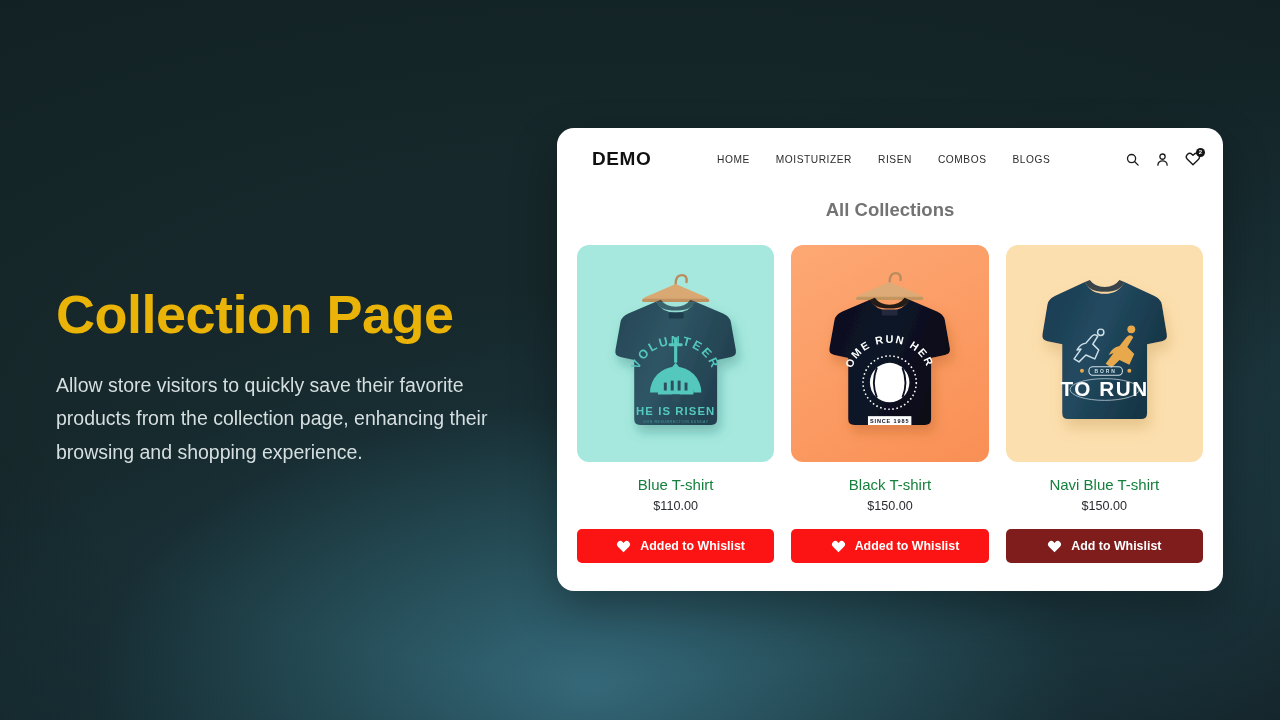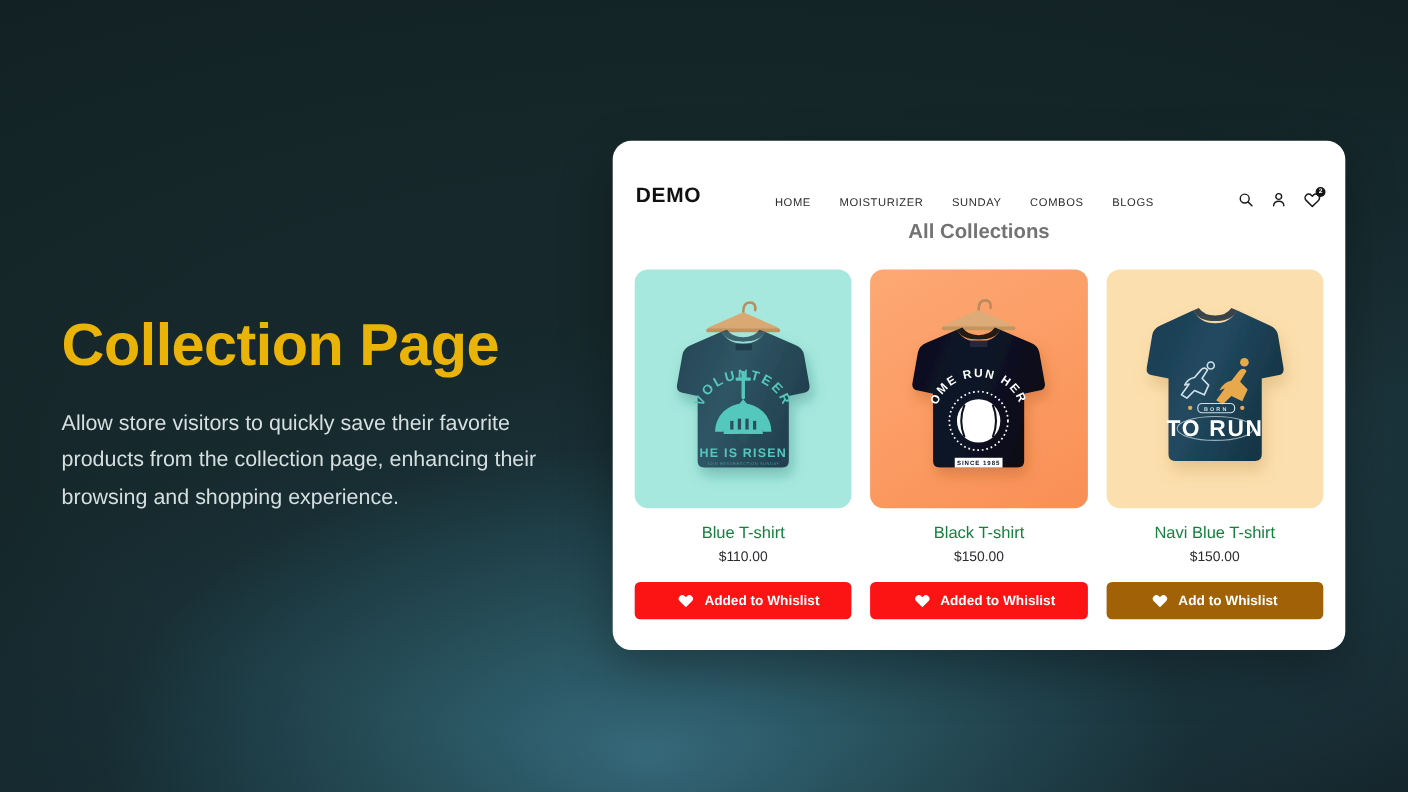--- a/index.html
+++ b/index.html
@@ -42,22 +42,22 @@
   .panel{
     position:absolute; left:557px; top:128px;
     width:666px; height:463px;
     background:#ffffff; border-radius:17px;
     box-shadow:0 18px 46px rgba(0,0,0,0.30);
     overflow:hidden;
   }
 
   
   .panel-header{
-    height:62px; display:flex; align-items:flex-end;
-    padding:0 22px 0 21px;
+    height:62px; display:flex; align-items:center;
+    padding:0 22px 0 35px;
   }
   .brand{
     font-size:19px; font-weight:700; letter-spacing:0.6px; color:#111;
   }
   .nav{
     flex:1; display:flex; justify-content:center; align-items:center;
     gap:26px; margin-left:-8px;
   }
   .nav-link{
     font-size:10.2px; letter-spacing:0.55px; color:#2b2b2b;
@@ -102,21 +102,21 @@
     font-size:12.6px; color:#2a2b2f;
   }
   .wish-btn{
     margin-top:16px; height:34px; border:none; border-radius:5px;
     display:flex; align-items:center; justify-content:center; gap:9px;
     color:#fff; font-size:12.4px; font-weight:700; cursor:pointer;
     font-family:"Liberation Sans", sans-serif;
   }
   .wish-btn .hrt{ display:block; }
   .wish-btn.added{ background:#fb1413;padding-left:10px; }
-  .wish-btn.notadded{ background:#a16207; }
+  .wish-btn.notadded{ background:#7f1d1d; }
 
   
   .tee-svg{ width:100%; height:100%; display:block; }
 </style>
 </head>
 <body>
 
 <div class="bg-base"></div>
 <div class="bg-vignette"></div>
 
@@ -126,21 +126,21 @@
 </div>
 
 <div class="panel">
 
   <div class="panel-header">
     <div class="brand">DEMO</div>
 
     <div class="nav">
       <a class="nav-link">HOME</a>
       <a class="nav-link">MOISTURIZER</a>
-      <a class="nav-link">SUNDAY</a>
+      <a class="nav-link">RISEN</a>
       <a class="nav-link">COMBOS</a>
       <a class="nav-link">BLOGS</a>
     </div>
 
     <div class="header-icons">
       <div class="icon-btn">
         <svg width="15" height="15" viewBox="0 0 24 24" fill="none" stroke="currentColor" stroke-width="2.1" stroke-linecap="round">
           <circle cx="10.5" cy="10.5" r="6.5"></circle>
             <line x1="15.6" y1="15.6" x2="21" y2="21"></line>
         </svg>

